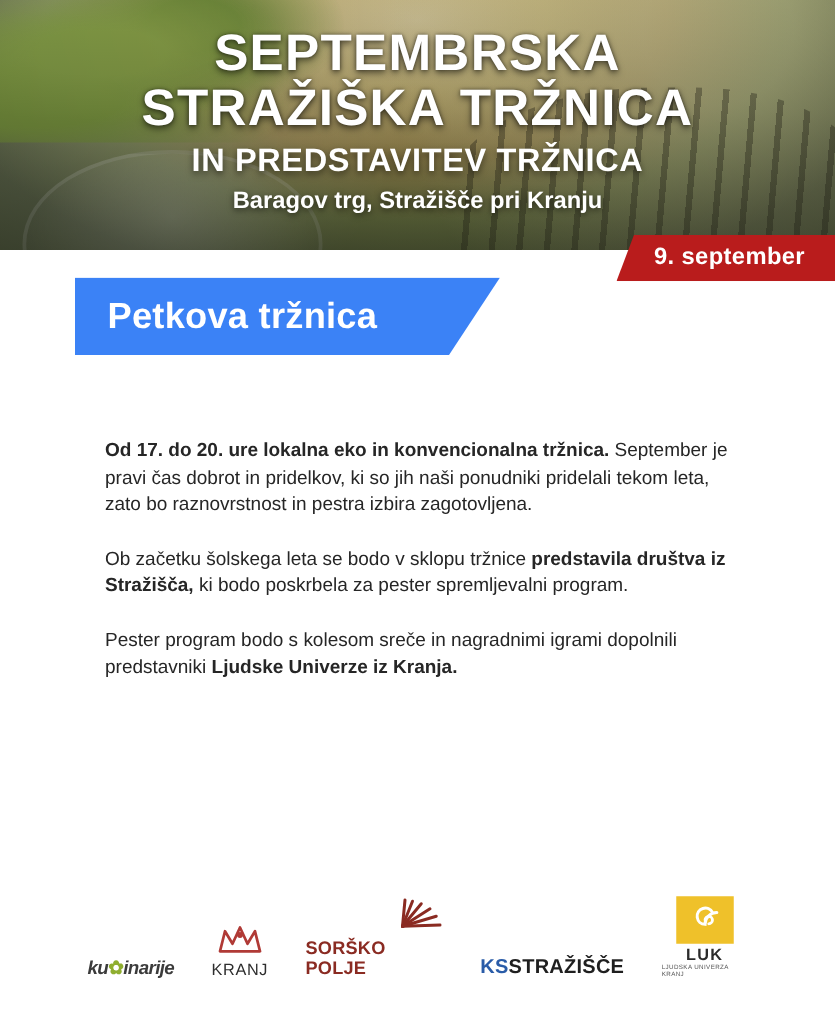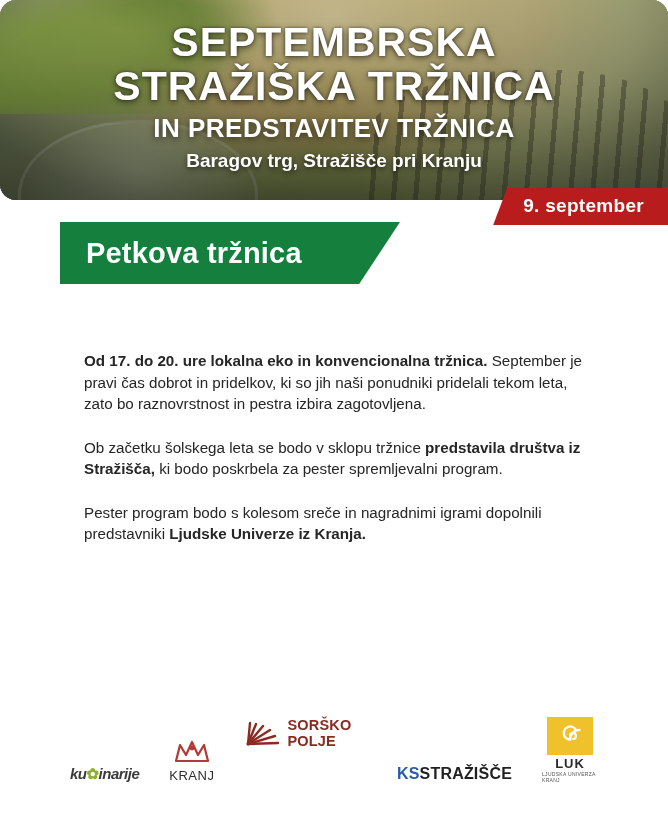--- a/index.html
+++ b/index.html
@@ -20,21 +20,20 @@
     overflow: hidden;
   }
 
   
   .hero {
     position: relative;
     width: 668px;
     height: 200px;
     overflow: hidden;
     background: #4c1d95;
-    border-radius: 16px;
   }
   .hero-photo {
     position: absolute;
     inset: 0;
     background:
       radial-gradient(circle at 12% 18%, rgba(255,255,255,0.22) 0 8%, rgba(0,0,0,0) 42%),
       radial-gradient(circle at 86% 12%, rgba(226,221,177,0.55) 0 10%, rgba(0,0,0,0) 45%),
       radial-gradient(ellipse at 50% 8%, #e9d9a8 0%, #d9c47f 22%, #b9a05c 42%, #7e8a4e 62%, #4f5a3a 85%),
       linear-gradient(180deg, #cdbb84 0%, #8a8b56 48%, #3f4a32 100%);
   }
@@ -115,21 +114,21 @@
     clip-path: polygon(14px 0, 100% 0, 100% 100%, 0 100%);
   }
 
   
   .green-banner {
     position: absolute;
     left: 60px;
     top: 222px;
     width: 340px;
     height: 62px;
-    background: #15803d;
+    background: #3b82f6;
     clip-path: polygon(0 0, 100% 0, 88% 100%, 0 100%);
     display: flex;
     align-items: center;
   }
   .green-banner span {
     color: #ffffff;
     font-size: 29px;
     font-weight: 700;
     padding-left: 26px;
     letter-spacing: 0.2px;
@@ -175,21 +174,21 @@
 
   .logo-kranj .mark {
     width: 40px; height: 26px;
     position: relative;
   }
   .logo-kranj .mark svg { display: block; }
   .logo-kranj .nm {
     font-size: 13px; font-weight: 400; color: #2e2e2e; letter-spacing: 0.5px; margin-top: 3px;
   }
 
-  .logo-sorsko { display: flex; flex-direction: row; align-items: flex-start; gap: 7px; }
+  .logo-sorsko { display: flex; flex-direction: column; align-items: flex-end; gap: 7px; }
   .logo-sorsko .fan { width: 36px; height: 30px; }
   .logo-sorsko .nm { font-size: 14.5px; font-weight: 700; color: #8a2b22; letter-spacing: 0.2px; }
 
   .logo-ks .nm { font-size: 16px; font-weight: 700; color: #1f1f1f; letter-spacing: 0.2px; }
   .logo-ks .nm em { color: #2a5ca8; font-style: normal; font-weight: 800; }
 
   .logo-luk { display: flex; flex-direction: column; align-items: center; }
   .logo-luk .box {
     width: 46px; height: 46px; background: #efc12a;
     display: flex; align-items: center; justify-content: center;

